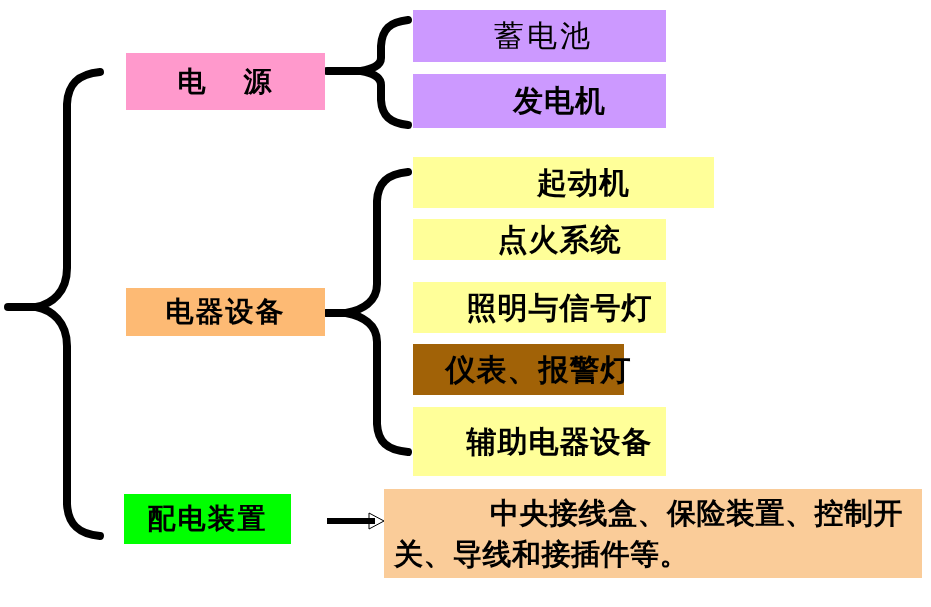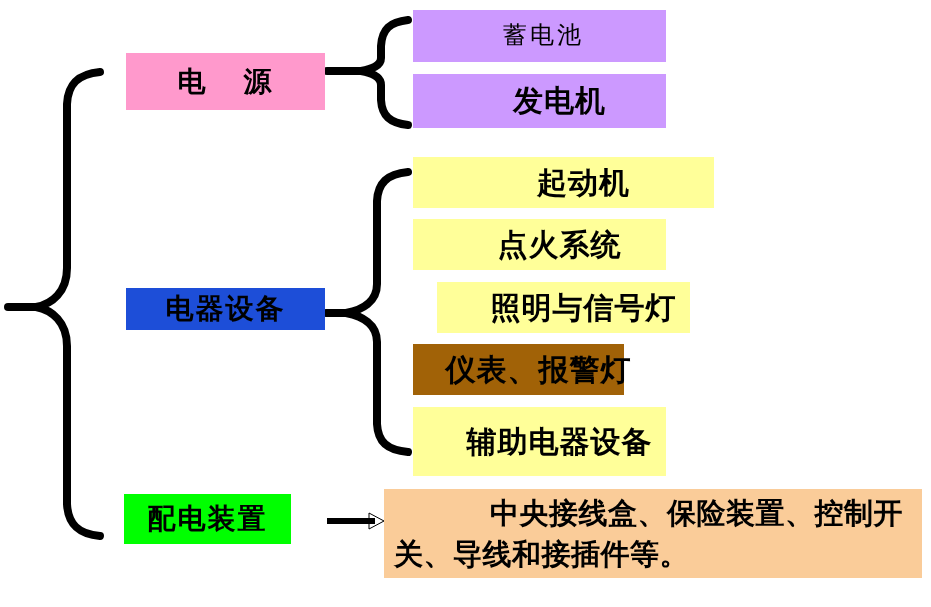--- a/index.html
+++ b/index.html
@@ -31,21 +31,21 @@
     letter-spacing: 2px;
   }
   .leaf-label {
     font-weight: bold;
     font-size: 30px;
     letter-spacing: 1px;
     padding-left: 40px;
   }
   .leaf-thin {
     font-weight: normal;
-    font-size: 24px;
+    font-size: 30px;
     letter-spacing: 3px;
     padding-left: 8px;
   }
   .detail-label {
     font-weight: bold;
     font-size: 29px;
     letter-spacing: 0.5px;
     display: block;
     justify-content: flex-start;
     text-align: left;
@@ -108,33 +108,33 @@
     </g>
 
     <g>
       <line x1="327" y1="521" x2="375" y2="521" stroke-width="6" stroke-linecap="butt"></line>
       <path d="M 384 521 L 369 513 L 369 529 Z" fill="#000000" stroke="none"></path>
     </g>
   </svg>
 
   <div class="node cat-label" style="left:126px; top:53px; width:199px; height:57px; background:#FF99CC;">电    源</div>
 
-  <div class="node cat-label" style="left:126px; top:288px; width:199px; height:42px; background:#1d4ed8;">电器设备</div>
+  <div class="node cat-label" style="left:126px; top:288px; width:199px; height:48px; background:#fdba74;">电器设备</div>
 
   <div class="node cat-label" style="left:124px; top:494px; width:167px; height:50px; background:#00FF00;">配电装置</div>
 
   <div class="node leaf-thin" style="left:413px; top:10px; width:253px; height:52px; background:#CC99FF;">蓄电池</div>
 
   <div class="node leaf-label" style="left:413px; top:74px; width:253px; height:54px; background:#CC99FF;">发电机</div>
 
   <div class="node leaf-label" style="left:413px; top:157px; width:301px; height:51px; background:#FFFF99;">起动机</div>
 
-  <div class="node leaf-label" style="left:413px; top:219px; width:253px; height:51px; background:#FFFF99;">点火系统</div>
+  <div class="node leaf-label" style="left:413px; top:219px; width:253px; height:41px; background:#FFFF99;">点火系统</div>
 
-  <div class="node leaf-label" style="left:413px; top:282px; width:253px; height:51px; background:#FFFF99;margin-left:24px;">照明与信号灯</div>
+  <div class="node leaf-label" style="left:413px; top:282px; width:253px; height:51px; background:#FFFF99;">照明与信号灯</div>
 
   <div class="node leaf-label" style="left:413px; top:344px; width:211px; height:51px; background:#a16207;">仪表、报警灯</div>
 
   <div class="node leaf-label" style="left:413px; top:407px; width:253px; height:69px; background:#FFFF99;">辅助电器设备</div>
 
   <div class="node detail-label" style="left:384px; top:489px; width:538px; height:89px; background:#FACC99;">中央接线盒、保险装置、控制开关、导线和接插件等。</div>
 
 </div>
 
 </body></html>

